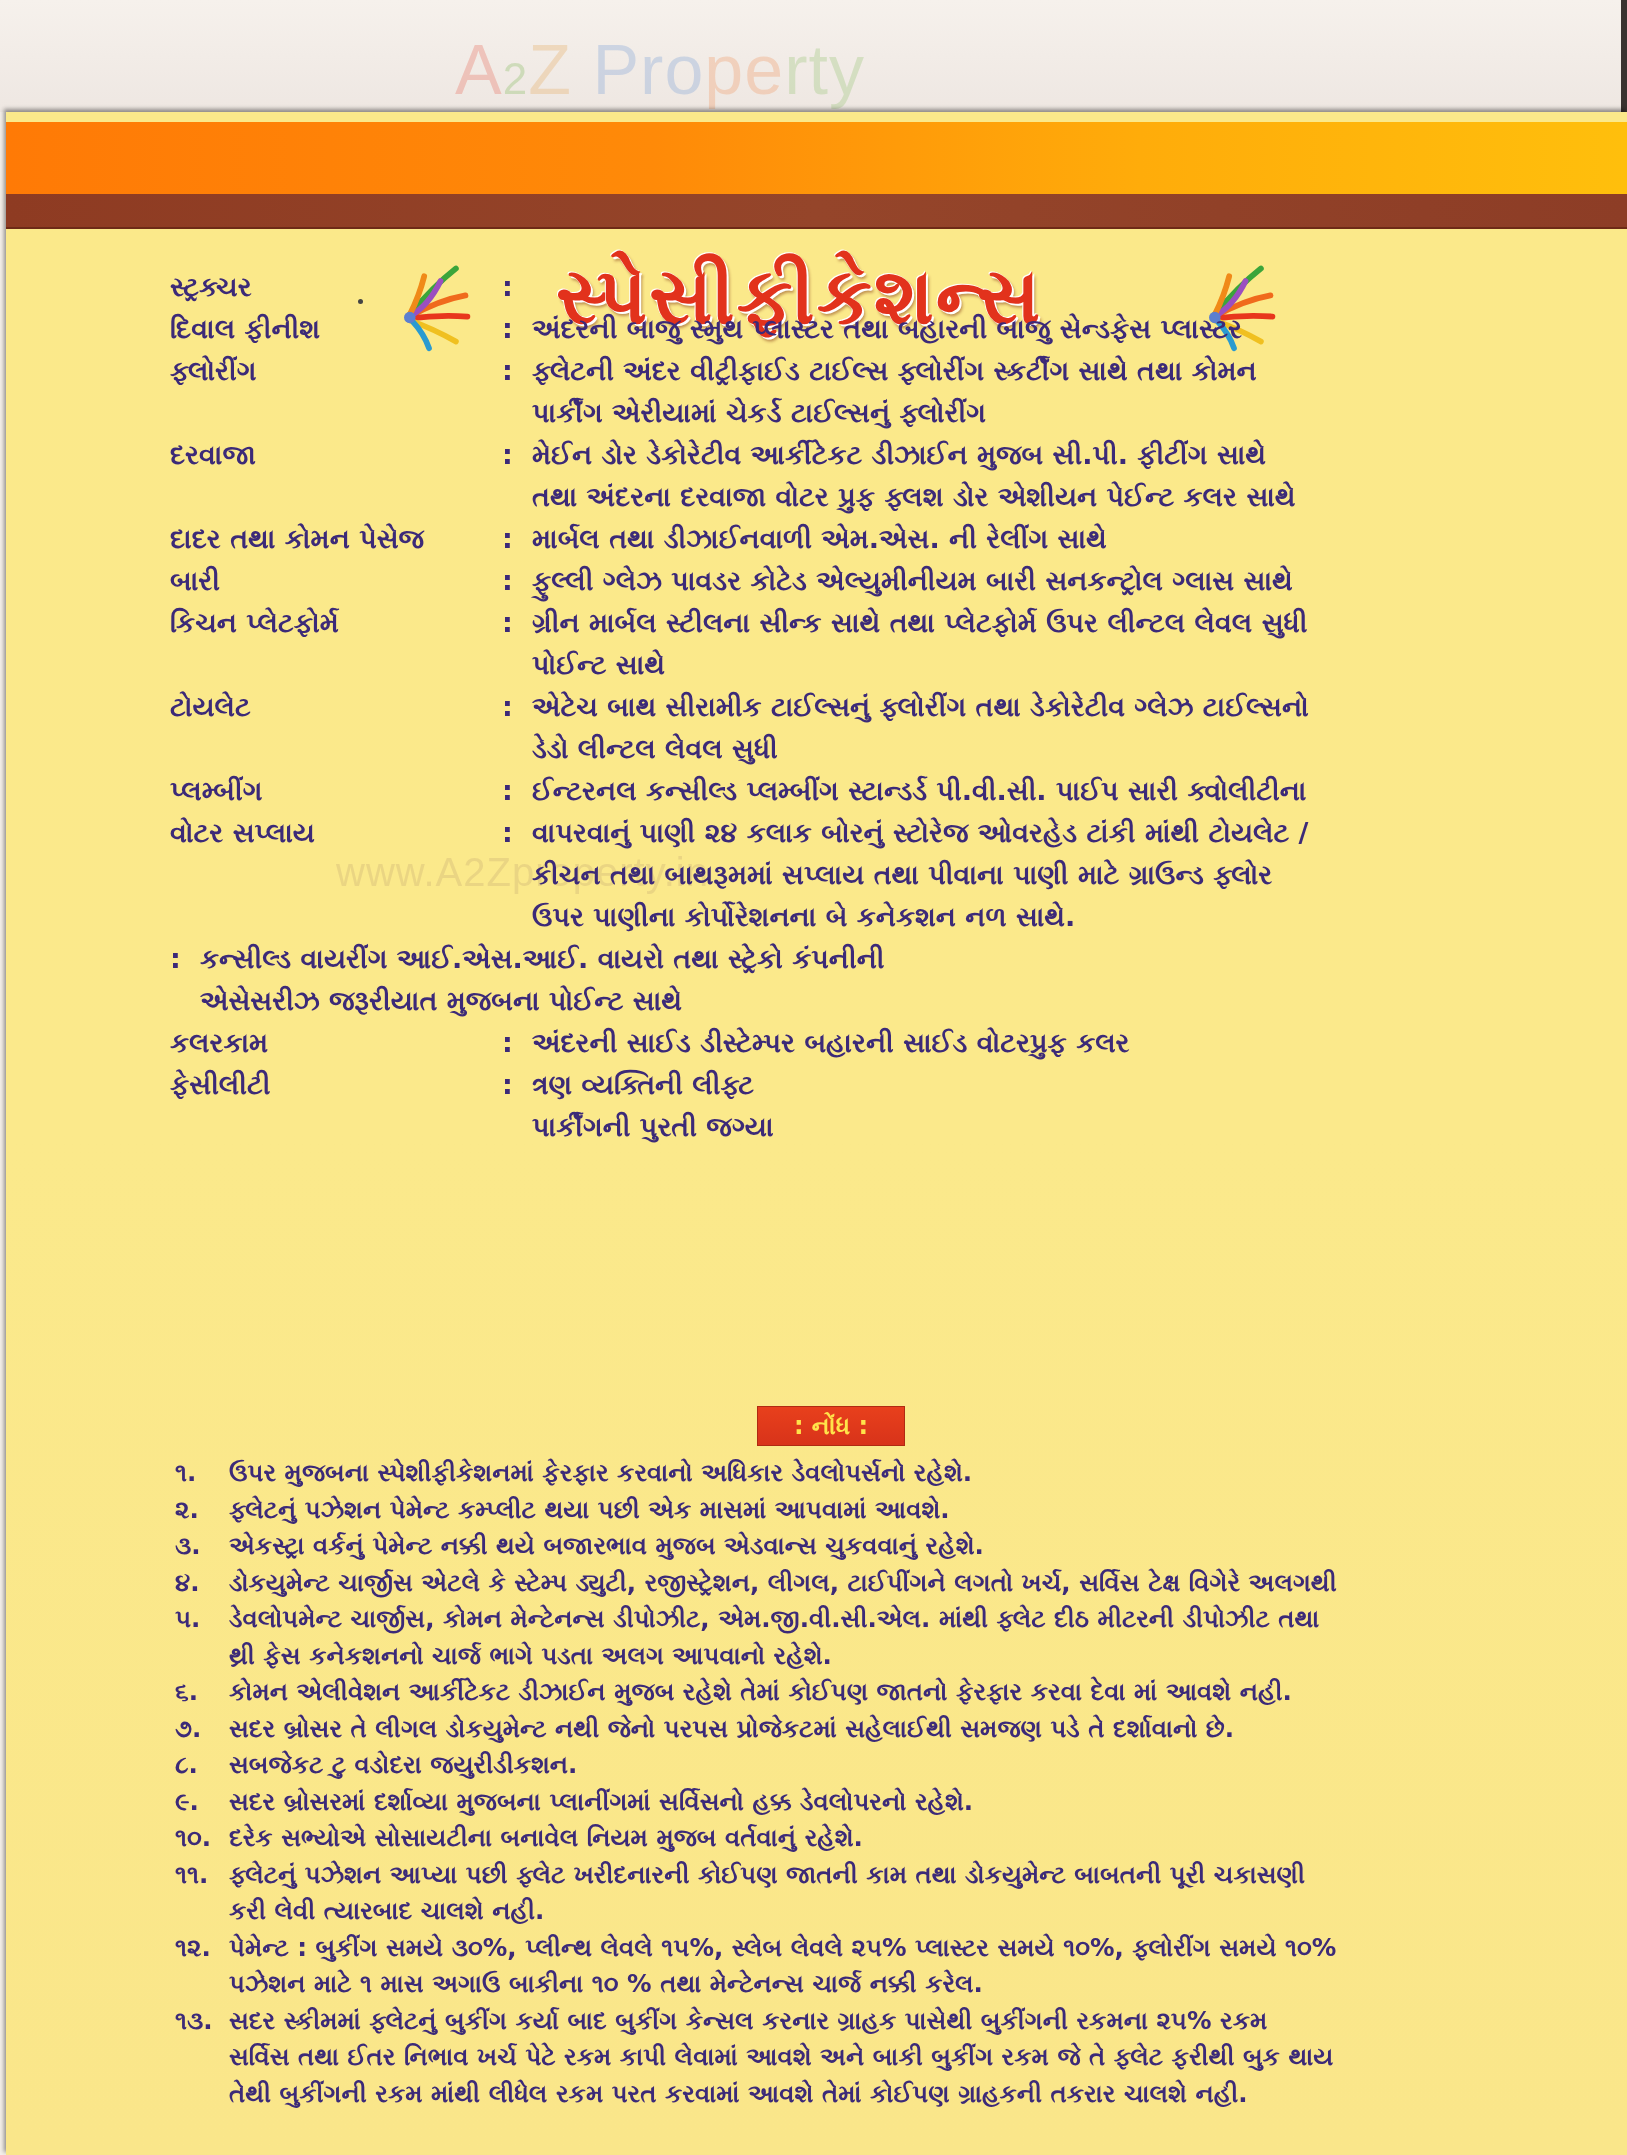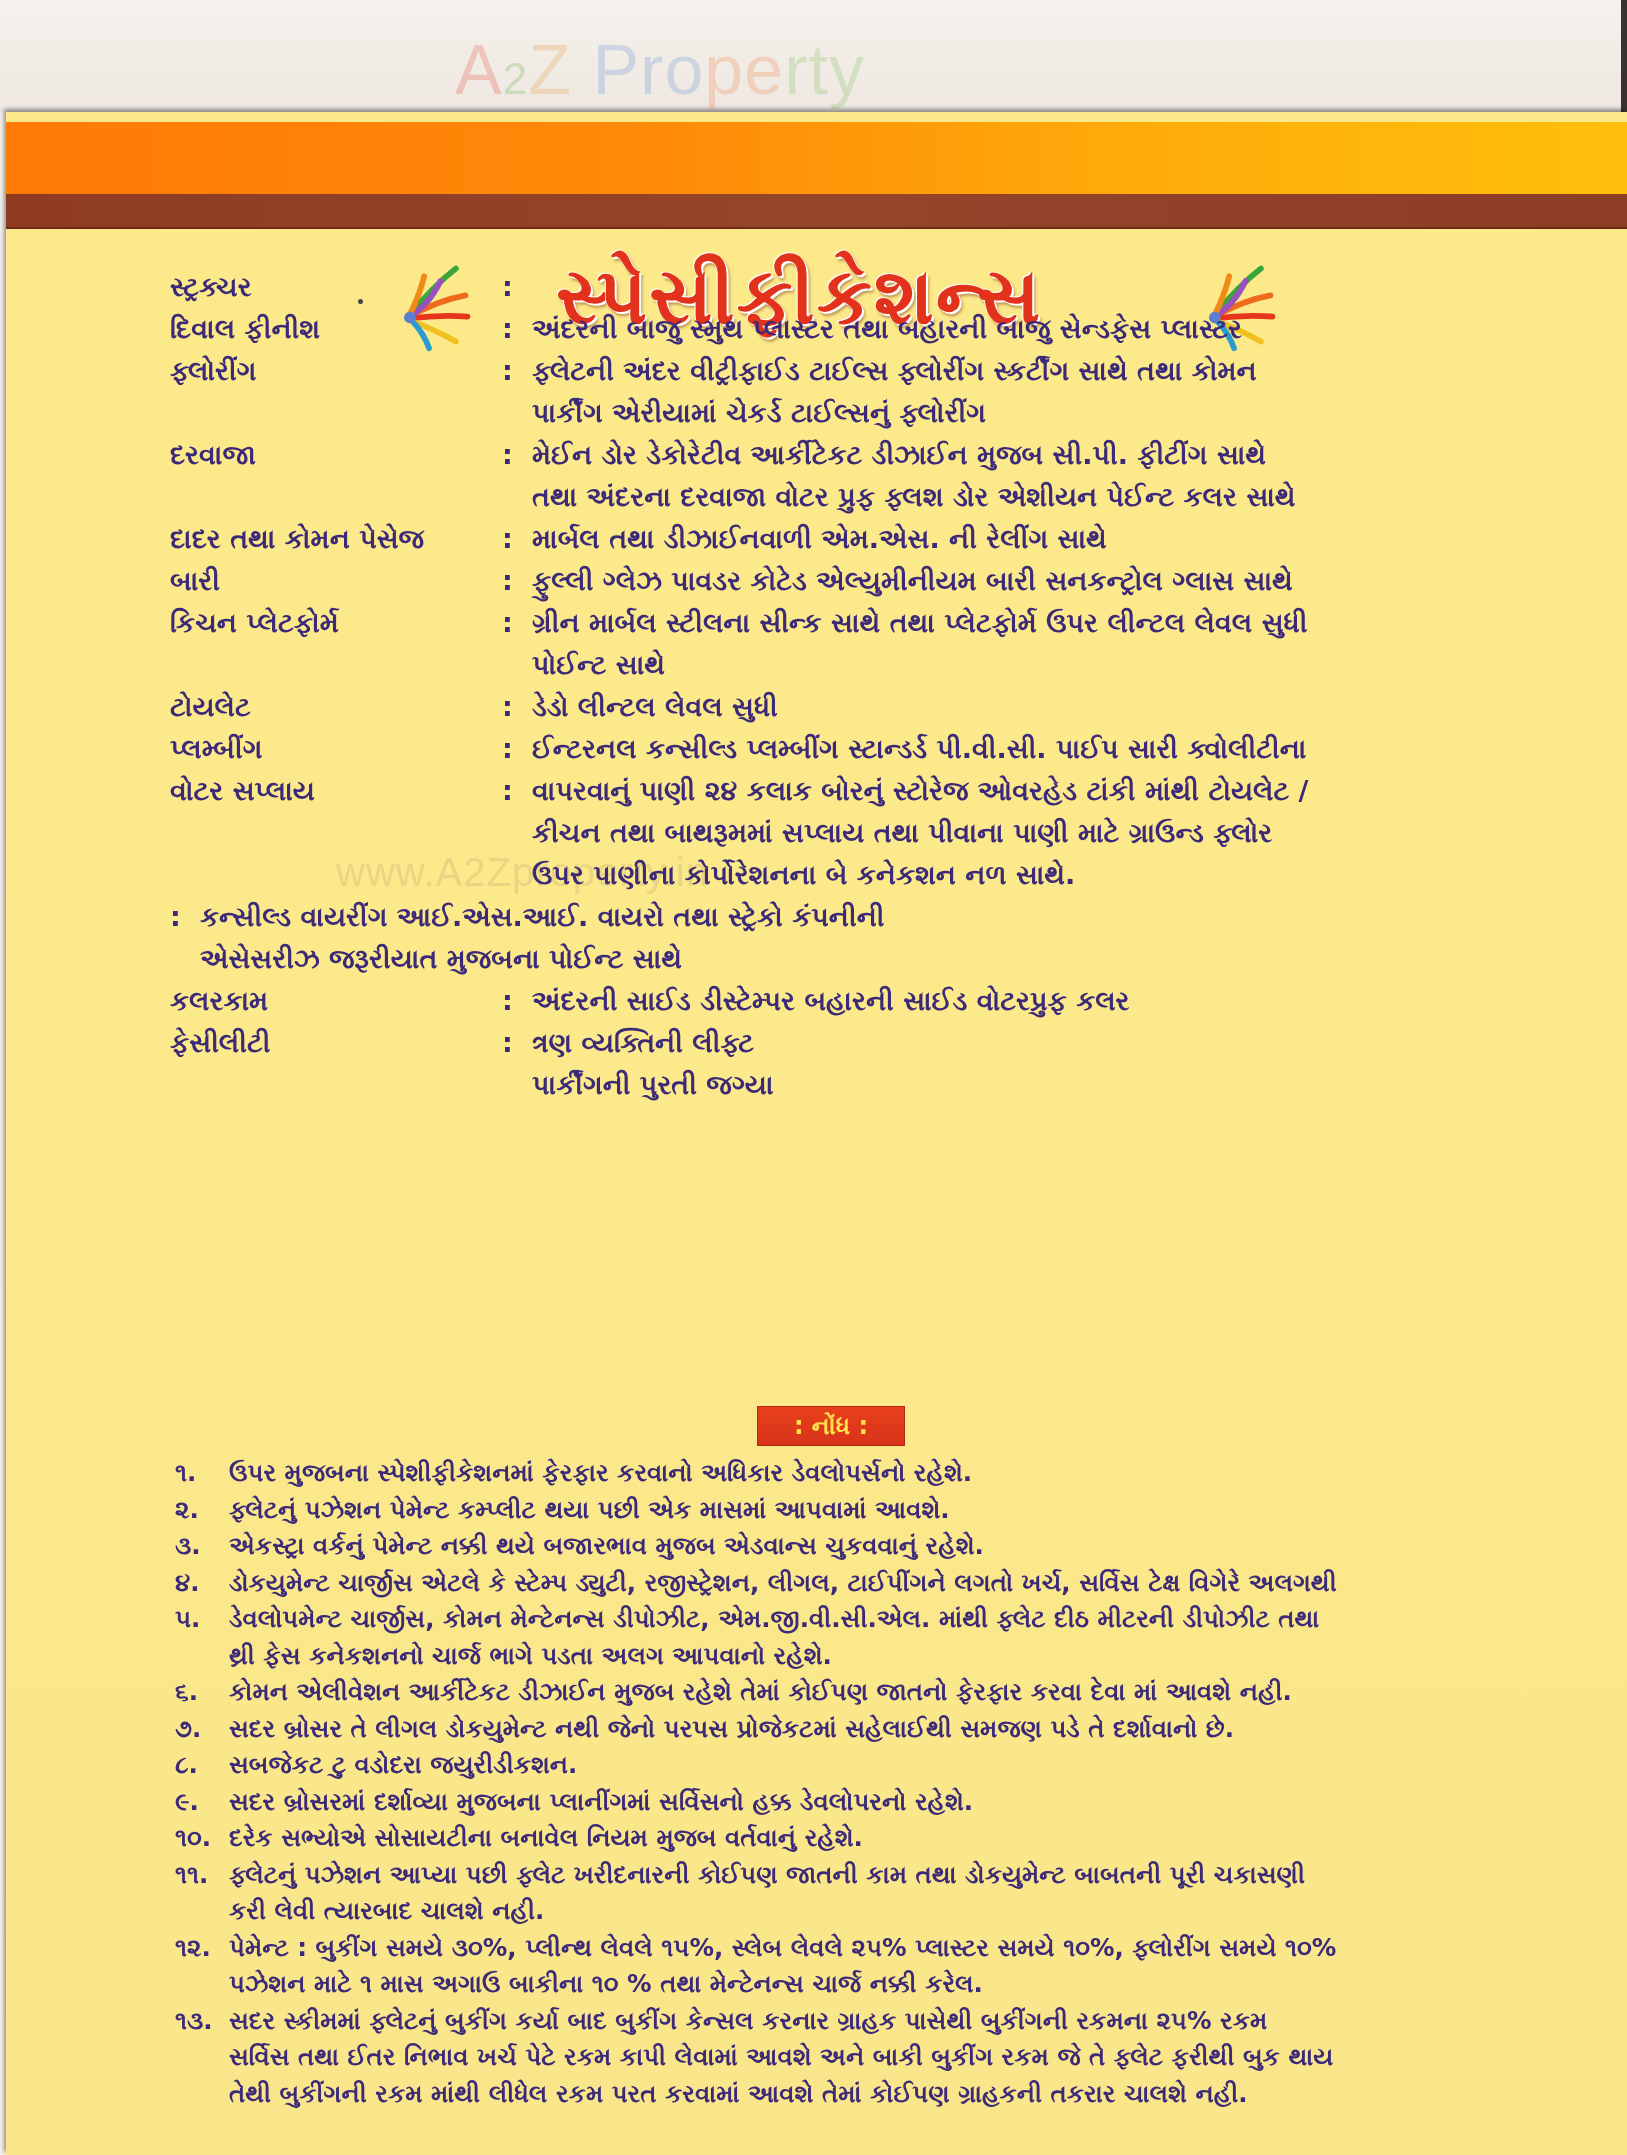--- a/index.html
+++ b/index.html
@@ -177,20 +177,21 @@
     <div class="spec-colon">:</div>
     <div class="spec-value">
       <span class="line">ગ્રીન માર્બલ સ્ટીલના સીન્ક સાથે તથા પ્લેટફોર્મ ઉપર લીન્ટલ લેવલ સુધી</span>
       <span class="line">પોઈન્ટ સાથે</span>
     </div>
   </div>
   <div class="spec-row">
     <div class="spec-label">ટોયલેટ</div>
     <div class="spec-colon">:</div>
     <div class="spec-value">
+      <span class="line">એટેચ બાથ સીરામીક ટાઈલ્સનું ફ્લોરીંગ તથા ડેકોરેટીવ ગ્લેઝ ટાઈલ્સનો</span>
       <span class="line">ડેડો લીન્ટલ લેવલ સુધી</span>
     </div>
   </div>
   <div class="spec-row">
     <div class="spec-label">પ્લમ્બીંગ</div>
     <div class="spec-colon">:</div>
     <div class="spec-value">
       <span class="line">ઈન્ટરનલ કન્સીલ્ડ પ્લમ્બીંગ સ્ટાન્ડર્ડ પી.વી.સી. પાઈપ સારી ક્વોલીટીના</span>
     </div>
   </div>

